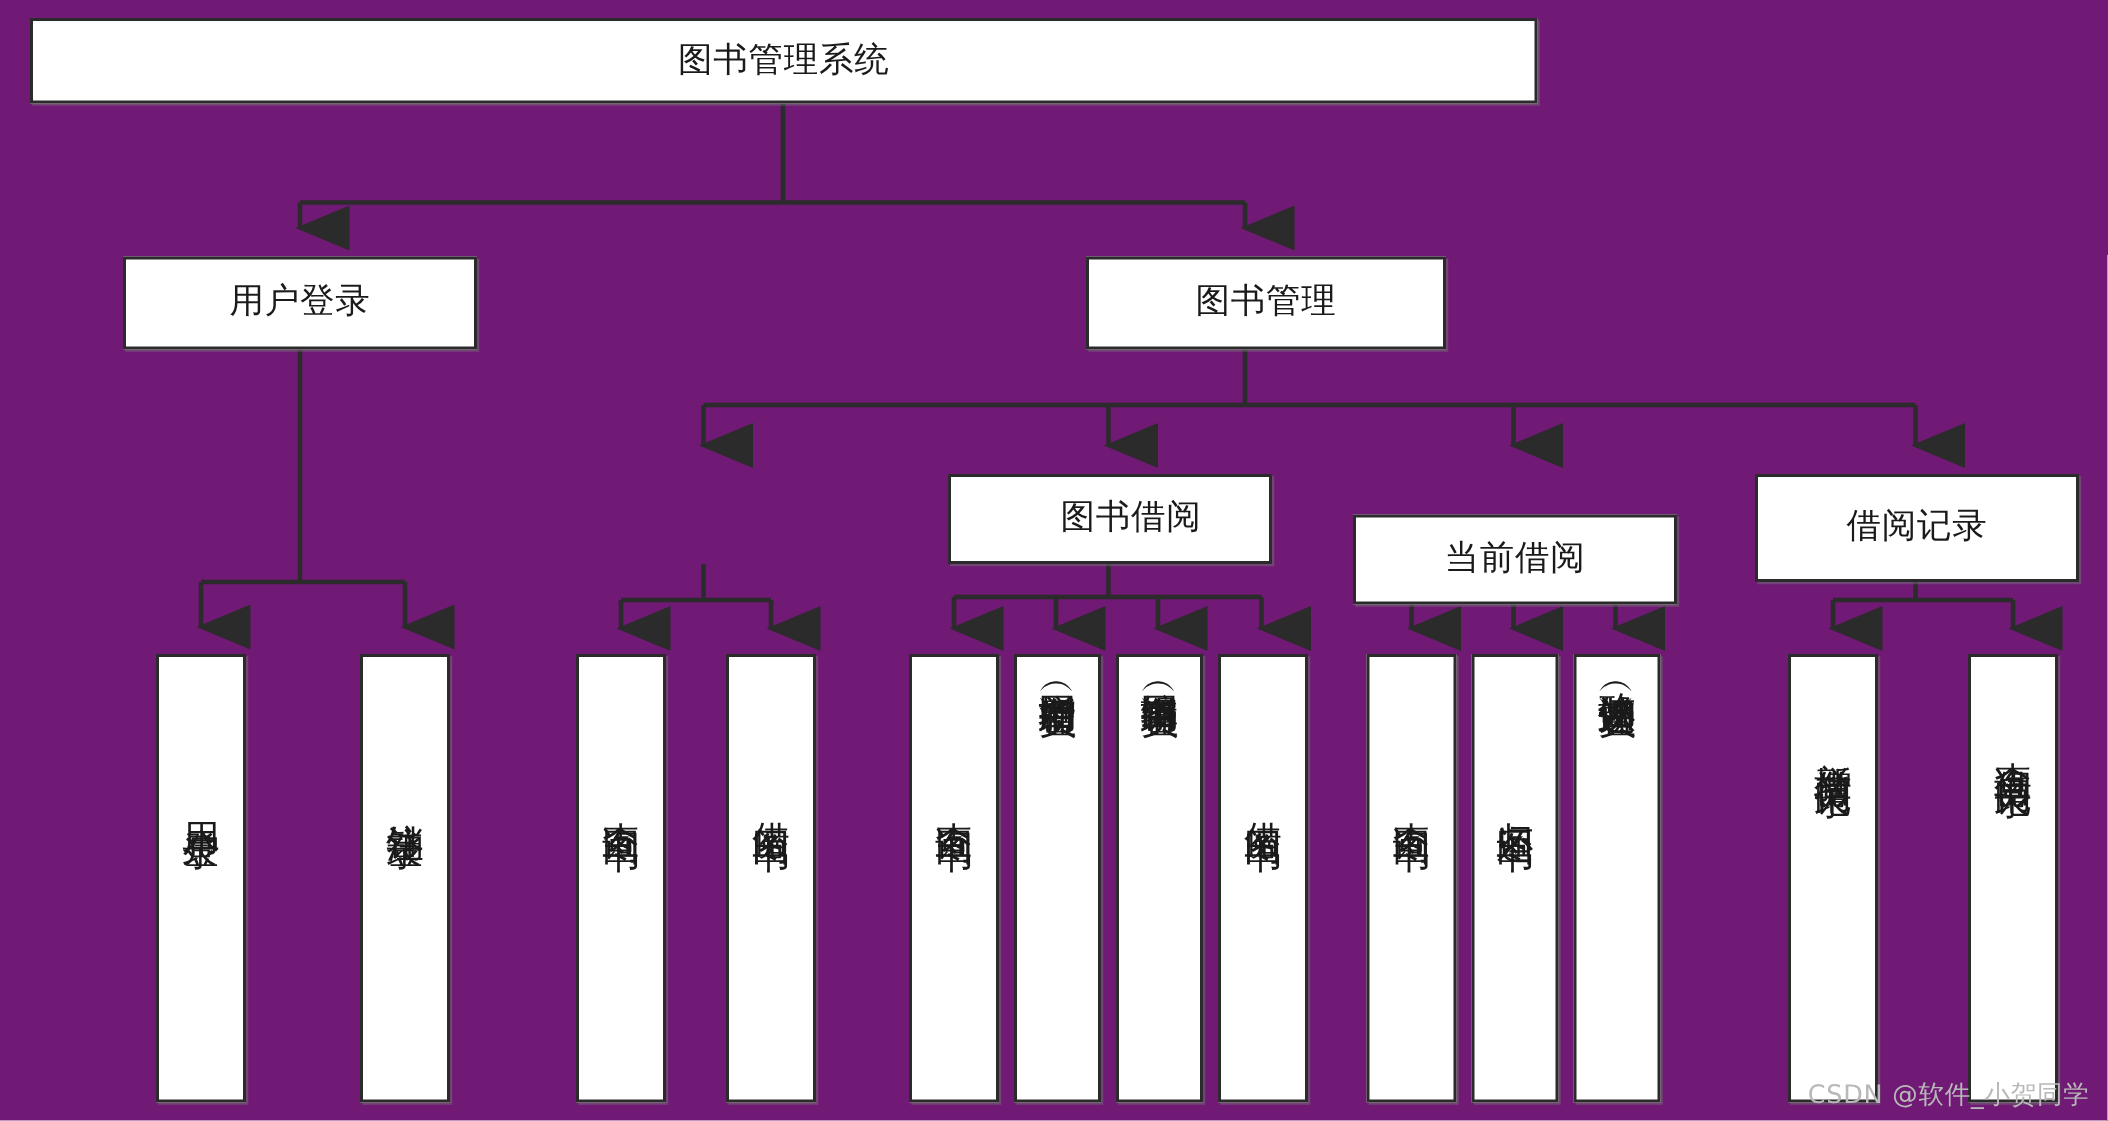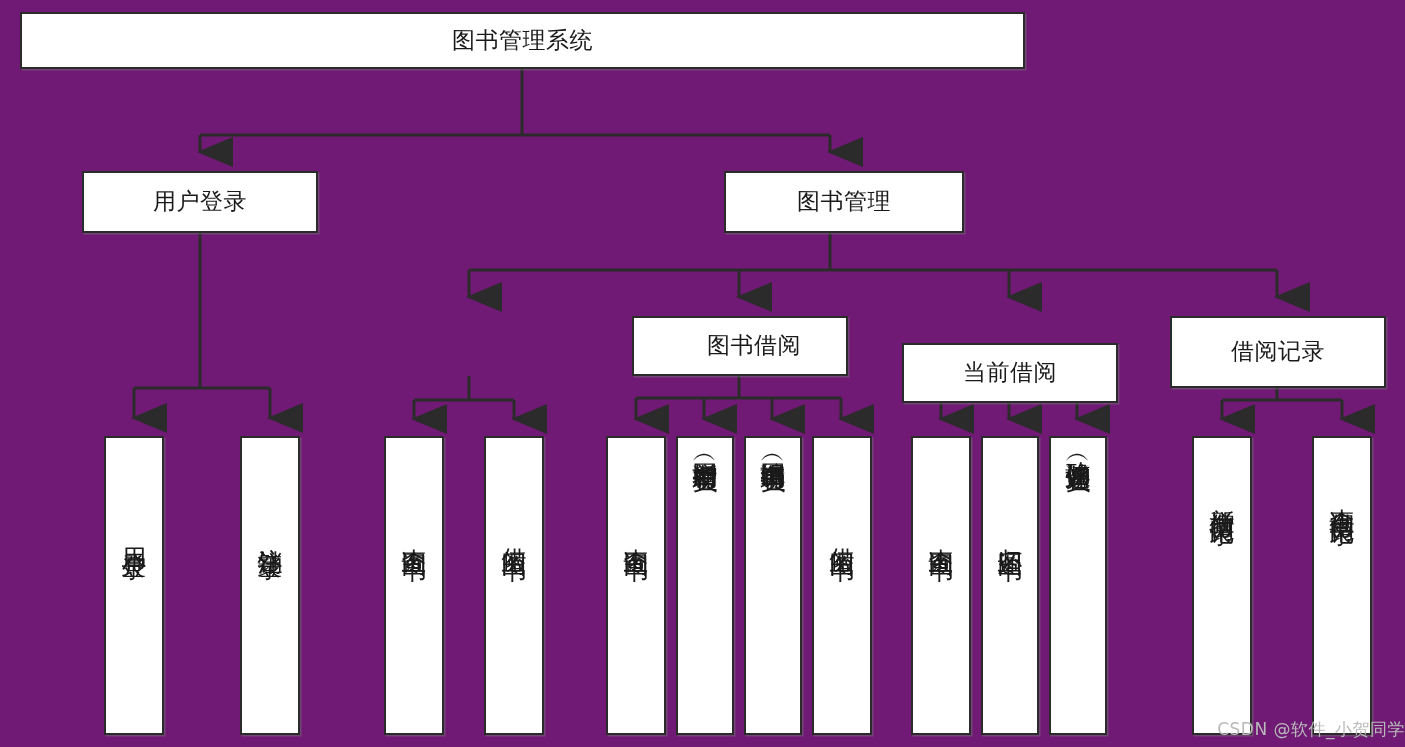--- a/index.html
+++ b/index.html
@@ -66,21 +66,21 @@
     letter-spacing: 1px;
   }
   .node.vert.mid2 .node-label {
     margin-top: 46px;
   }
   .node.vert.short .node-label {
     margin-top: 86px;
   }
   #watermark {
     position: absolute;
-    right: 0;
+    right: 12px;
     bottom: 6px;
     font-size: 17px;
     color: #b9b9b9;
     letter-spacing: 0.5px;
     white-space: nowrap;
     pointer-events: none;
   }
 </style>
 </head>
 <body>

